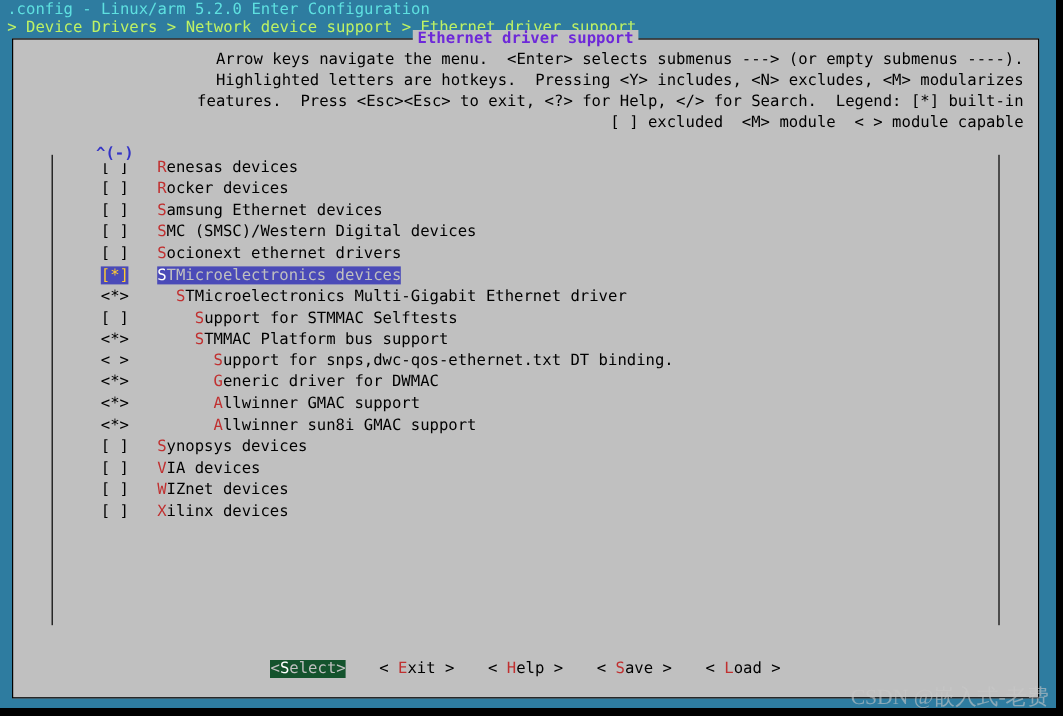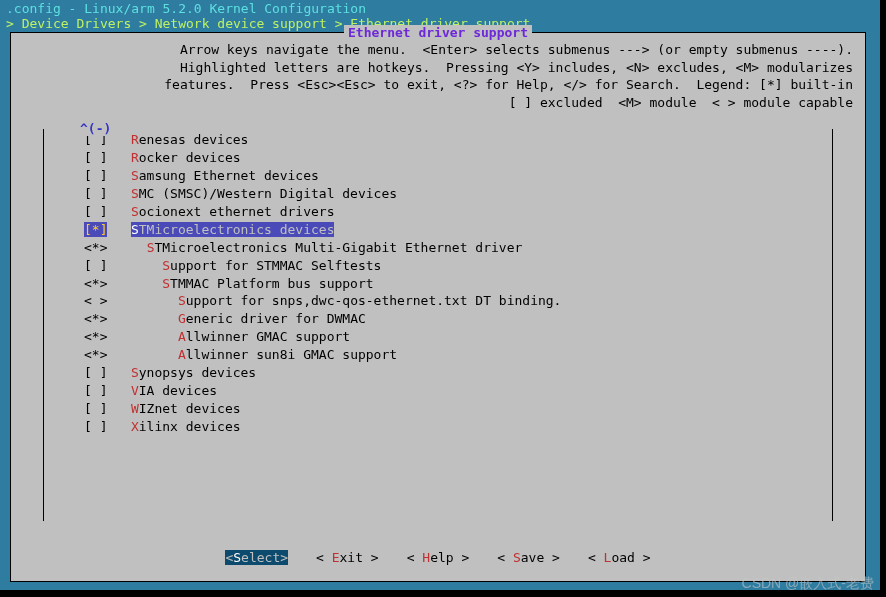--- a/index.html
+++ b/index.html
@@ -78,36 +78,36 @@
   .menu-row.selected .label-wrap .hk { color: #fff; }
   .bottom-bar {
     position: absolute;
     bottom: 16px;
     left: 0;
     right: 0;
     text-align: center;
     color: #000;
   }
   .btn { display: inline-block; margin: 0 14px; }
-  .btn.selected { background: #0c4a6e; color: #c0c0c0; }
+  .btn.selected { background: #14532d; color: #c0c0c0; }
   .btn.selected .hk { color: #fff; }
   .watermark {
     position: absolute;
     bottom: 4px;
     right: 12px;
     color: rgba(200,200,200,0.6);
-    font-family: Liberation Sans, sans-serif;
-    font-size: 14px;
+    font-family: Liberation Serif, serif;
+    font-size: 18px;
   }
 </style>
 </head>
 <body>
 
 <div class="terminal">
-  <div class="top-line1">.config - Linux/arm 5.2.0 Kernel Configuration</div>
+  <div class="top-line1">.config - Linux/arm 5.2.0 Enter Configuration</div>
   <div class="top-line2"> &gt; Device Drivers &gt; Network device support &gt; Ethernet driver support</div>
 
   <div class="outer-box">
     <div class="box-title">Ethernet driver support</div>
     <div class="help-block"> Arrow keys navigate the menu.  &lt;Enter&gt; selects submenus ---&gt; (or empty submenus ----).
  Highlighted letters are hotkeys.  Pressing &lt;Y&gt; includes, &lt;N&gt; excludes, &lt;M&gt; modularizes
  features.  Press &lt;Esc&gt;&lt;Esc&gt; to exit, &lt;?&gt; for Help, &lt;/&gt; for Search.  Legend: [*] built-in
  [ ] excluded  &lt;M&gt; module  &lt; &gt; module capable</div>
 
     <div class="inner-box">

